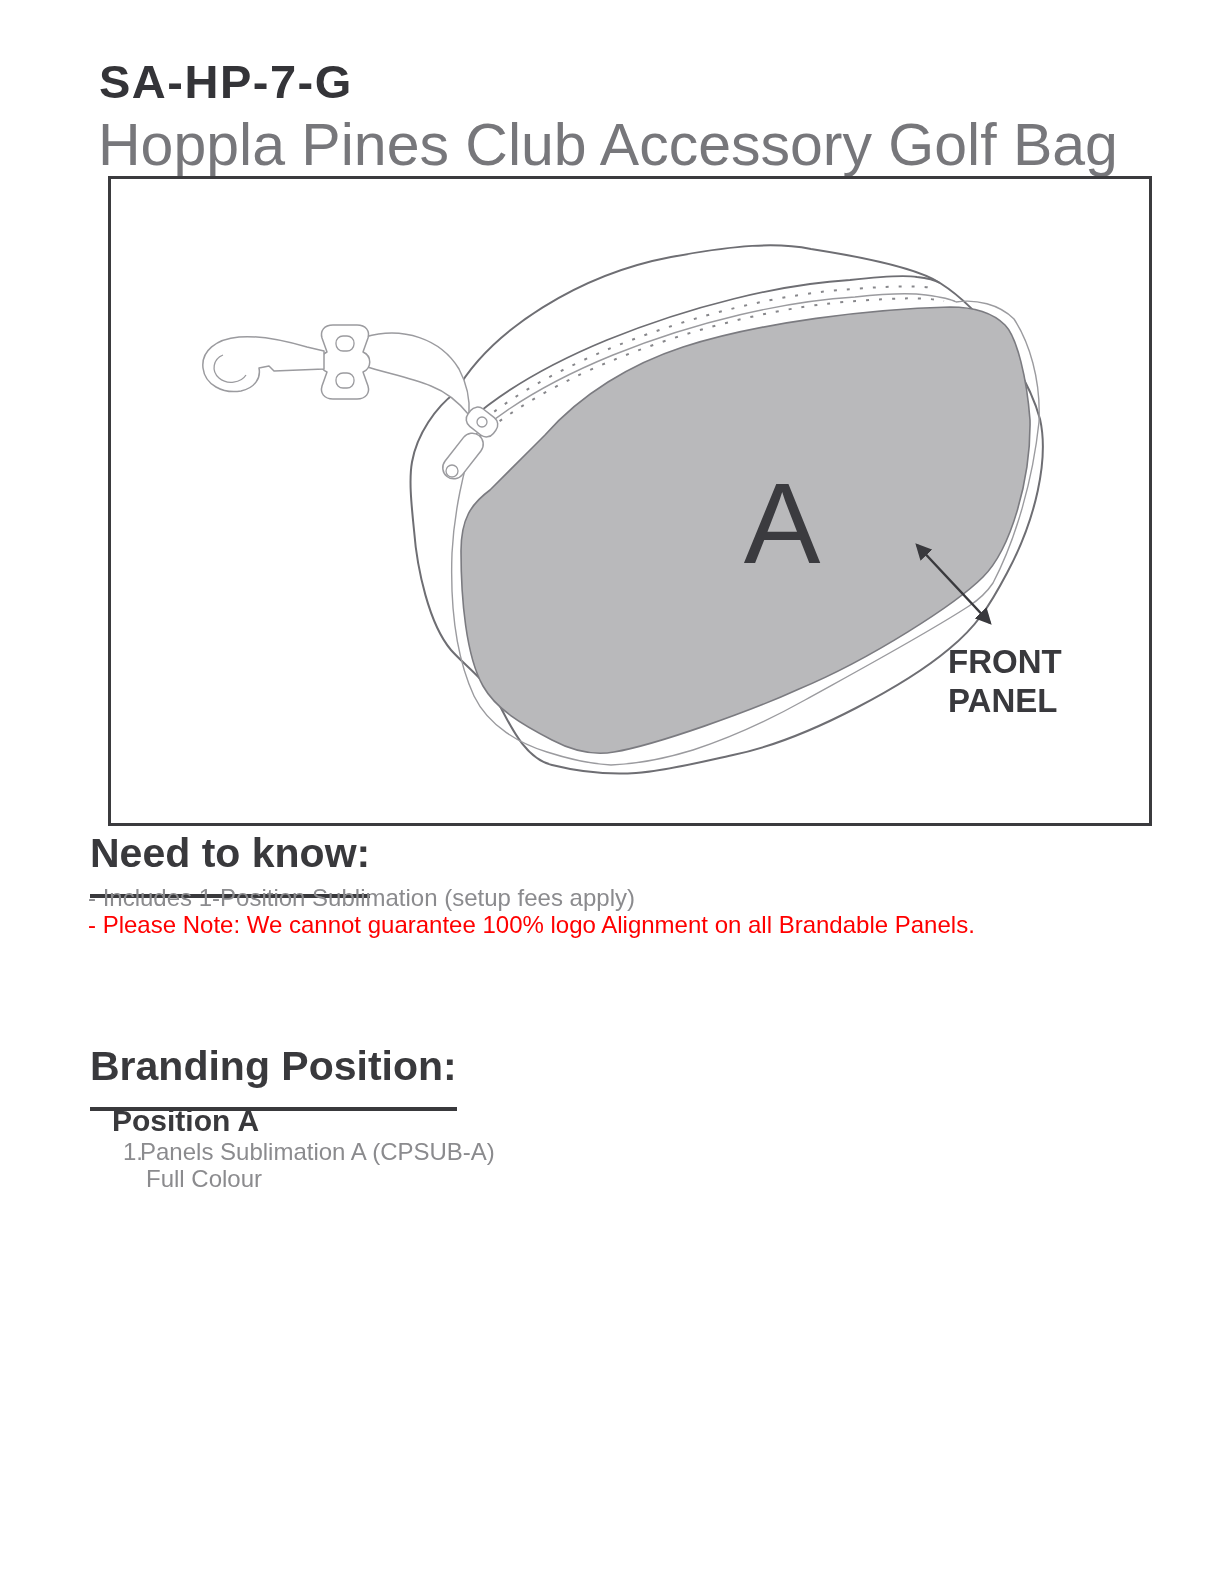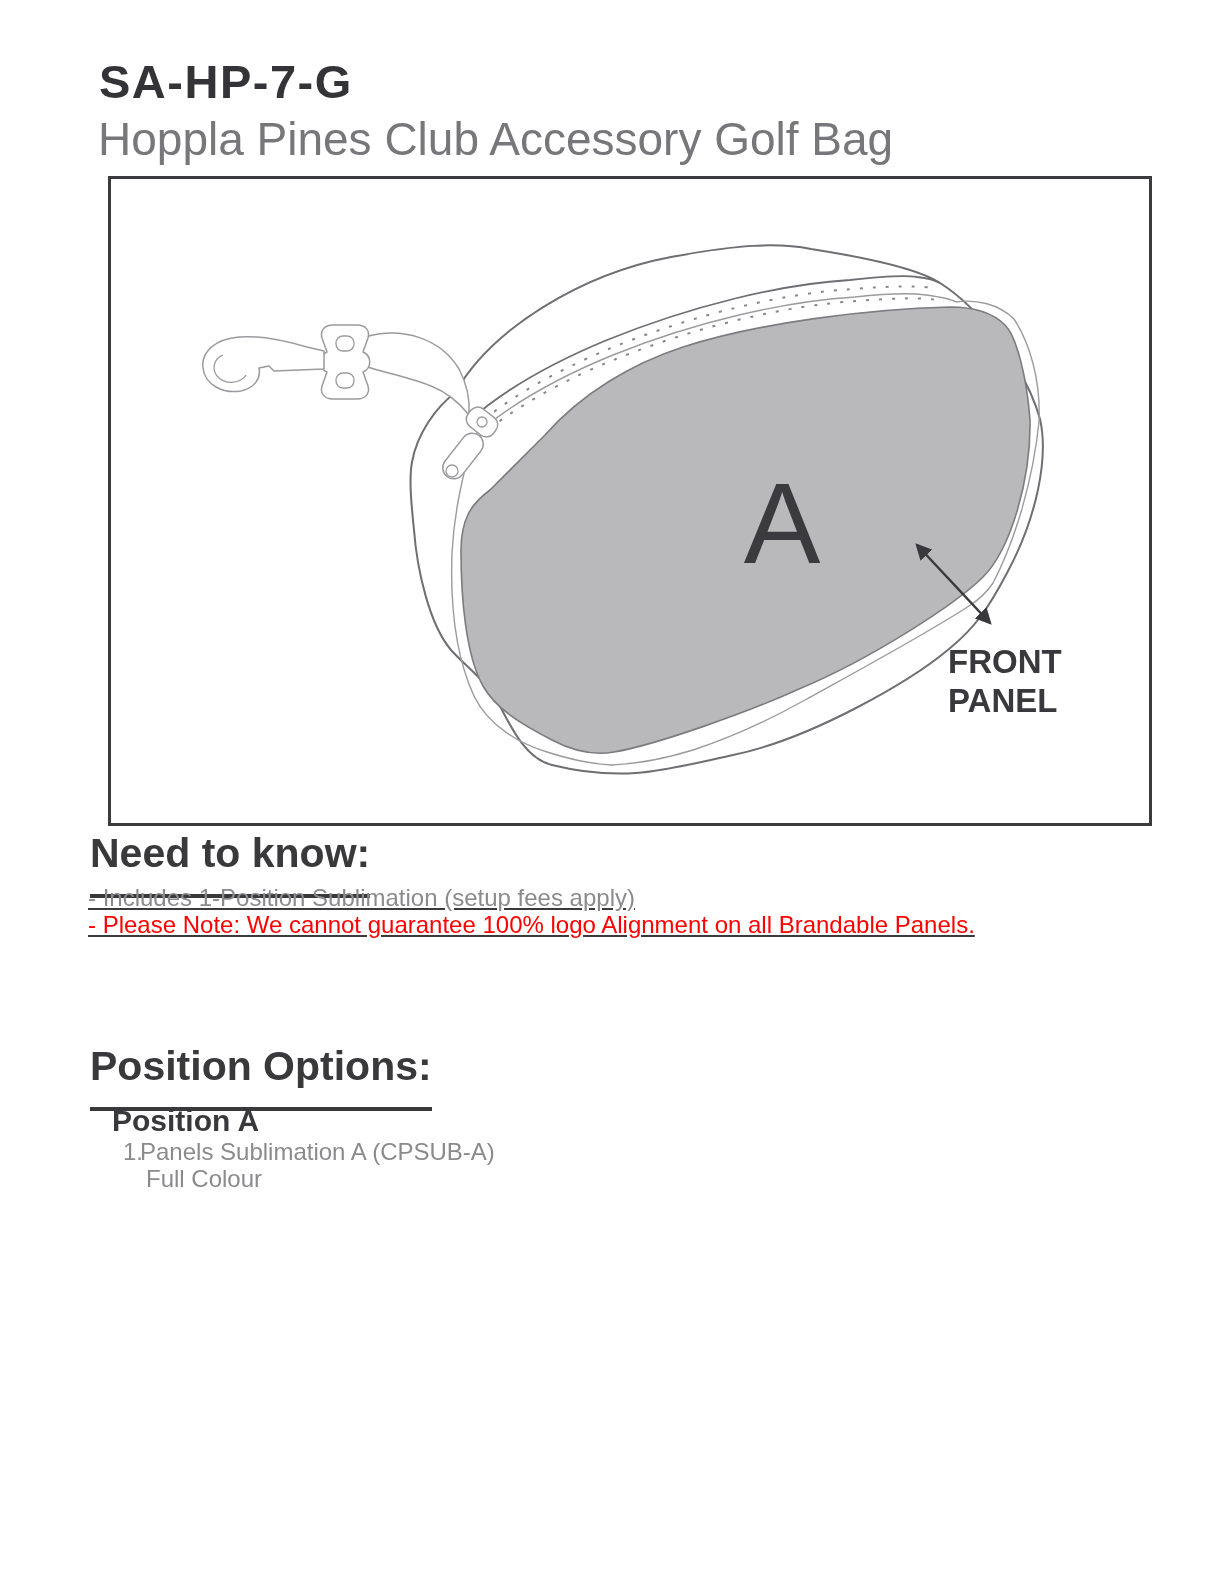--- a/index.html
+++ b/index.html
@@ -2,30 +2,30 @@
 <html><head>
 <meta charset="utf-8">
 <style>
   html,body{margin:0;padding:0;}
   body{
     width:1224px;height:1584px;position:relative;background:#ffffff;
     font-family:"Liberation Sans", sans-serif;color:#3a3a3d;overflow:hidden;
   }
   .abs{position:absolute;}
   #product-code{left:99px;top:58px;font-size:47px;font-weight:bold;letter-spacing:1.5px;color:#343438;line-height:1;}
-  #product-name{left:98px;top:116px;font-size:46px;font-weight:normal;color:#77777b;line-height:1;}
+  #product-name{left:98px;top:116px;font-size:59px;font-weight:normal;color:#77777b;line-height:1;}
   #diagram-box{left:108px;top:176px;width:1038px;height:644px;border:3px solid #3b3b3e;background:#fff;}
   #diagram-box svg{display:block;width:100%;height:100%;}
   .section-heading{
     font-size:41px;font-weight:bold;color:#39393c;line-height:1;
     display:inline-block;border-bottom:4px solid #39393c;padding-bottom:20px;
   }
   #need-heading{left:90px;top:833px;}
   #branding-heading{left:90px;top:1046px;}
-  #notes{left:88px;top:884px;font-size:24px;line-height:27px;text-decoration:underline;}
+  #notes{left:88px;top:884px;font-size:24px;line-height:27px;}
   .note-gray{color:#8b8b8e;}
   .note-red{color:#ff0000;text-align:center;}
   #position-title{left:112px;top:1106px;font-size:30px;font-weight:bold;color:#39393c;line-height:1;}
   #branding-list{left:123px;top:1138px;font-size:24px;line-height:27px;color:#8b8b8e;}
   .item-line{display:flex;}
   .item-number{display:inline-block;width:17px;flex:0 0 17px;}
   .item-detail{margin-left:23px;}
 </style>
 </head>
 <body>
@@ -137,21 +137,21 @@
   </svg>
 </div>
 
 <div class="abs section-heading" id="need-heading">Need to know:</div>
 
 <div class="abs" id="notes">
   <div class="note-gray">- Includes 1-Position Sublimation (setup fees apply)</div>
   <div class="note-red">- Please Note: We cannot guarantee 100% logo Alignment on all Brandable Panels.</div>
 </div>
 
-<div class="abs section-heading" id="branding-heading">Position Options:</div>
+<div class="abs section-heading" id="branding-heading">Branding Position:</div>
 
 <div class="abs" id="position-title">Position A</div>
 
 <div class="abs" id="branding-list">
   <div class="item-line">
     <span class="item-number">1.</span>
     <span>Panels Sublimation A (CPSUB-A)</span>
   </div>
   <div class="item-detail">Full Colour</div>
 </div>

